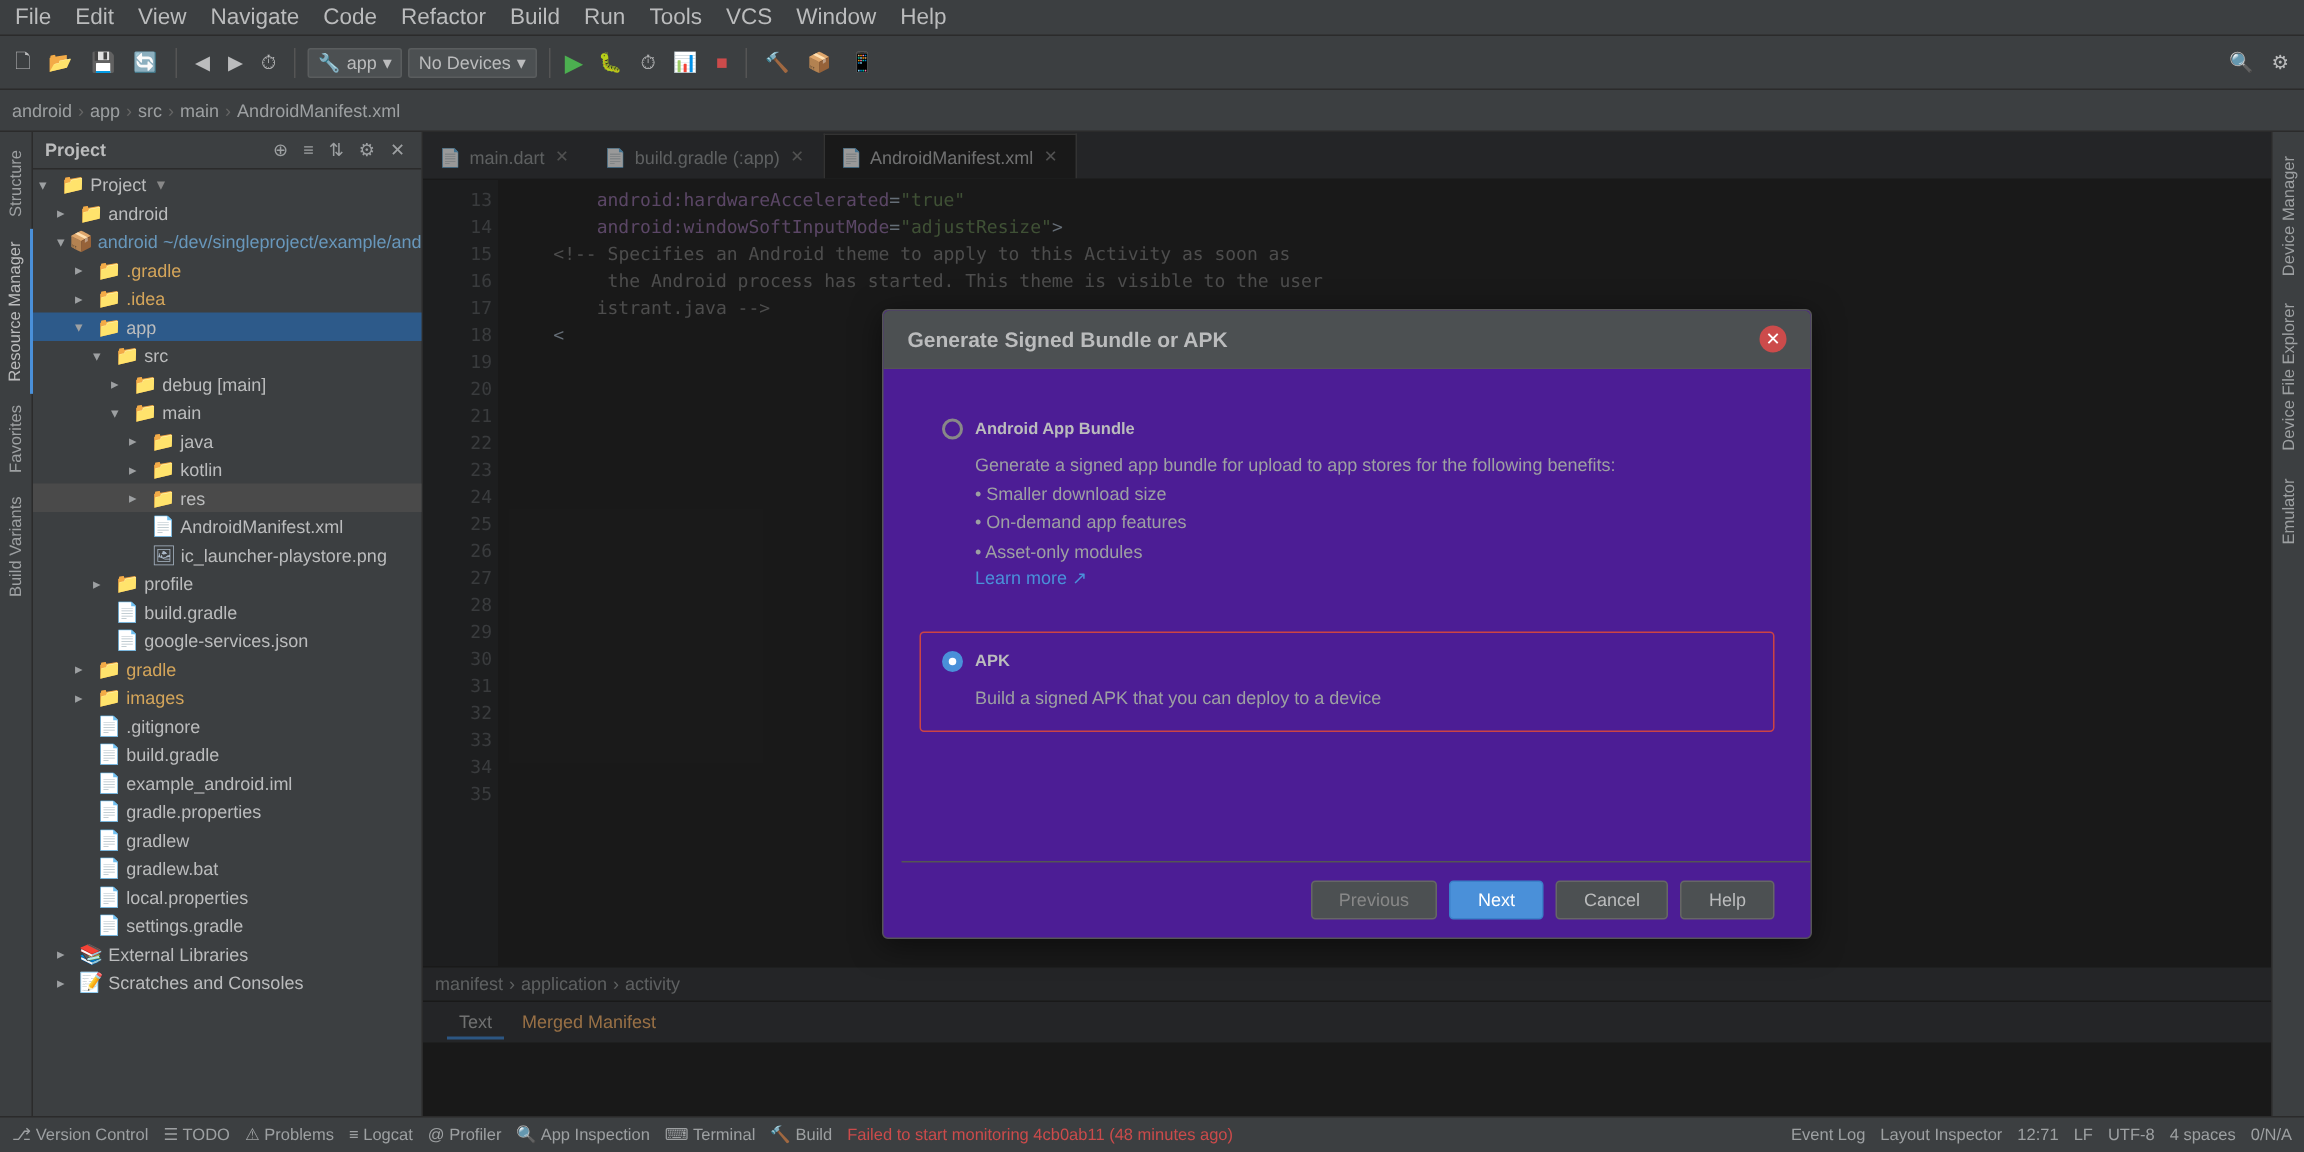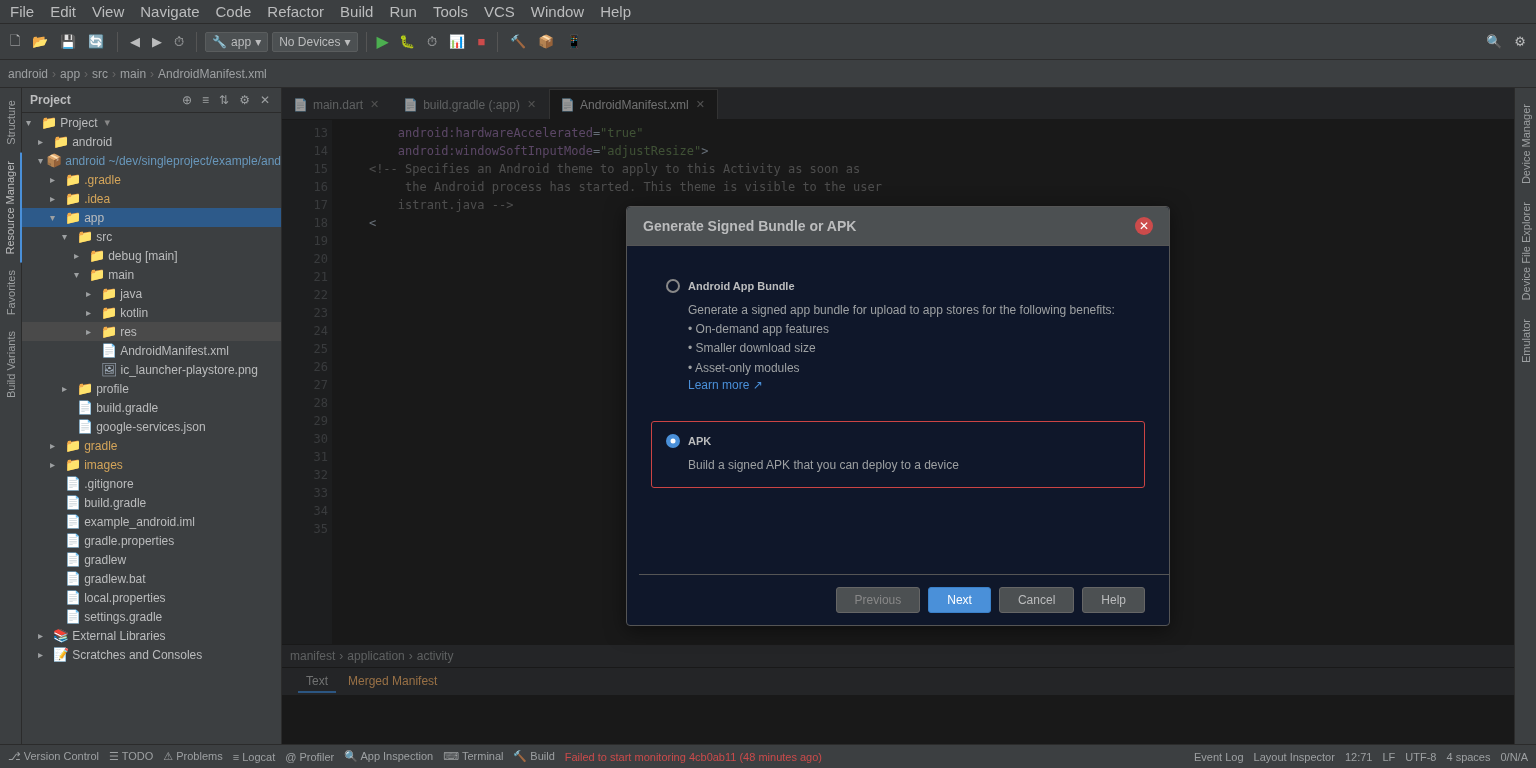--- a/index.html
+++ b/index.html
@@ -239,24 +239,24 @@
     .dialog-overlay {
       position: absolute;
       top: 0; left: 0; right: 0; bottom: 0;
       background: rgba(0,0,0,0.4);
       display: flex;
       align-items: center;
       justify-content: center;
       z-index: 100;
     }
     .dialog {
-      background: #0f172a;
+      background: #4c1d95;
       border: 1px solid #555;
       border-radius: 4px;
-      width: 544px;
+      width: 620px;
       min-height: 420px;
       display: flex;
       flex-direction: column;
       box-shadow: 0 4px 20px rgba(0,0,0,0.5);
     }
     .dialog-header {
       background: #4c5052;
       padding: 10px 16px;
       display: flex;
       align-items: center;
@@ -801,22 +801,22 @@
         <div class="dialog-body">
 
           <div class="option-section">
             <div class="option-header">
               <div class="radio-btn"></div>
               <span class="option-title">Android App Bundle</span>
             </div>
             <div class="option-desc">
               <span>Generate a signed app bundle for upload to app stores for the following benefits:</span>
               <ul>
+                <li>Smaller download size</li>
                 <li>On-demand app features</li>
-                <li>Smaller download size</li>
                 <li>Asset-only modules</li>
               </ul>
             </div>
             <a class="learn-more">Learn more ↗</a>
           </div>
 
           <div class="option-section selected-outline">
             <div class="option-header">
               <div class="radio-btn checked"></div>
               <span class="option-title">APK</span>

